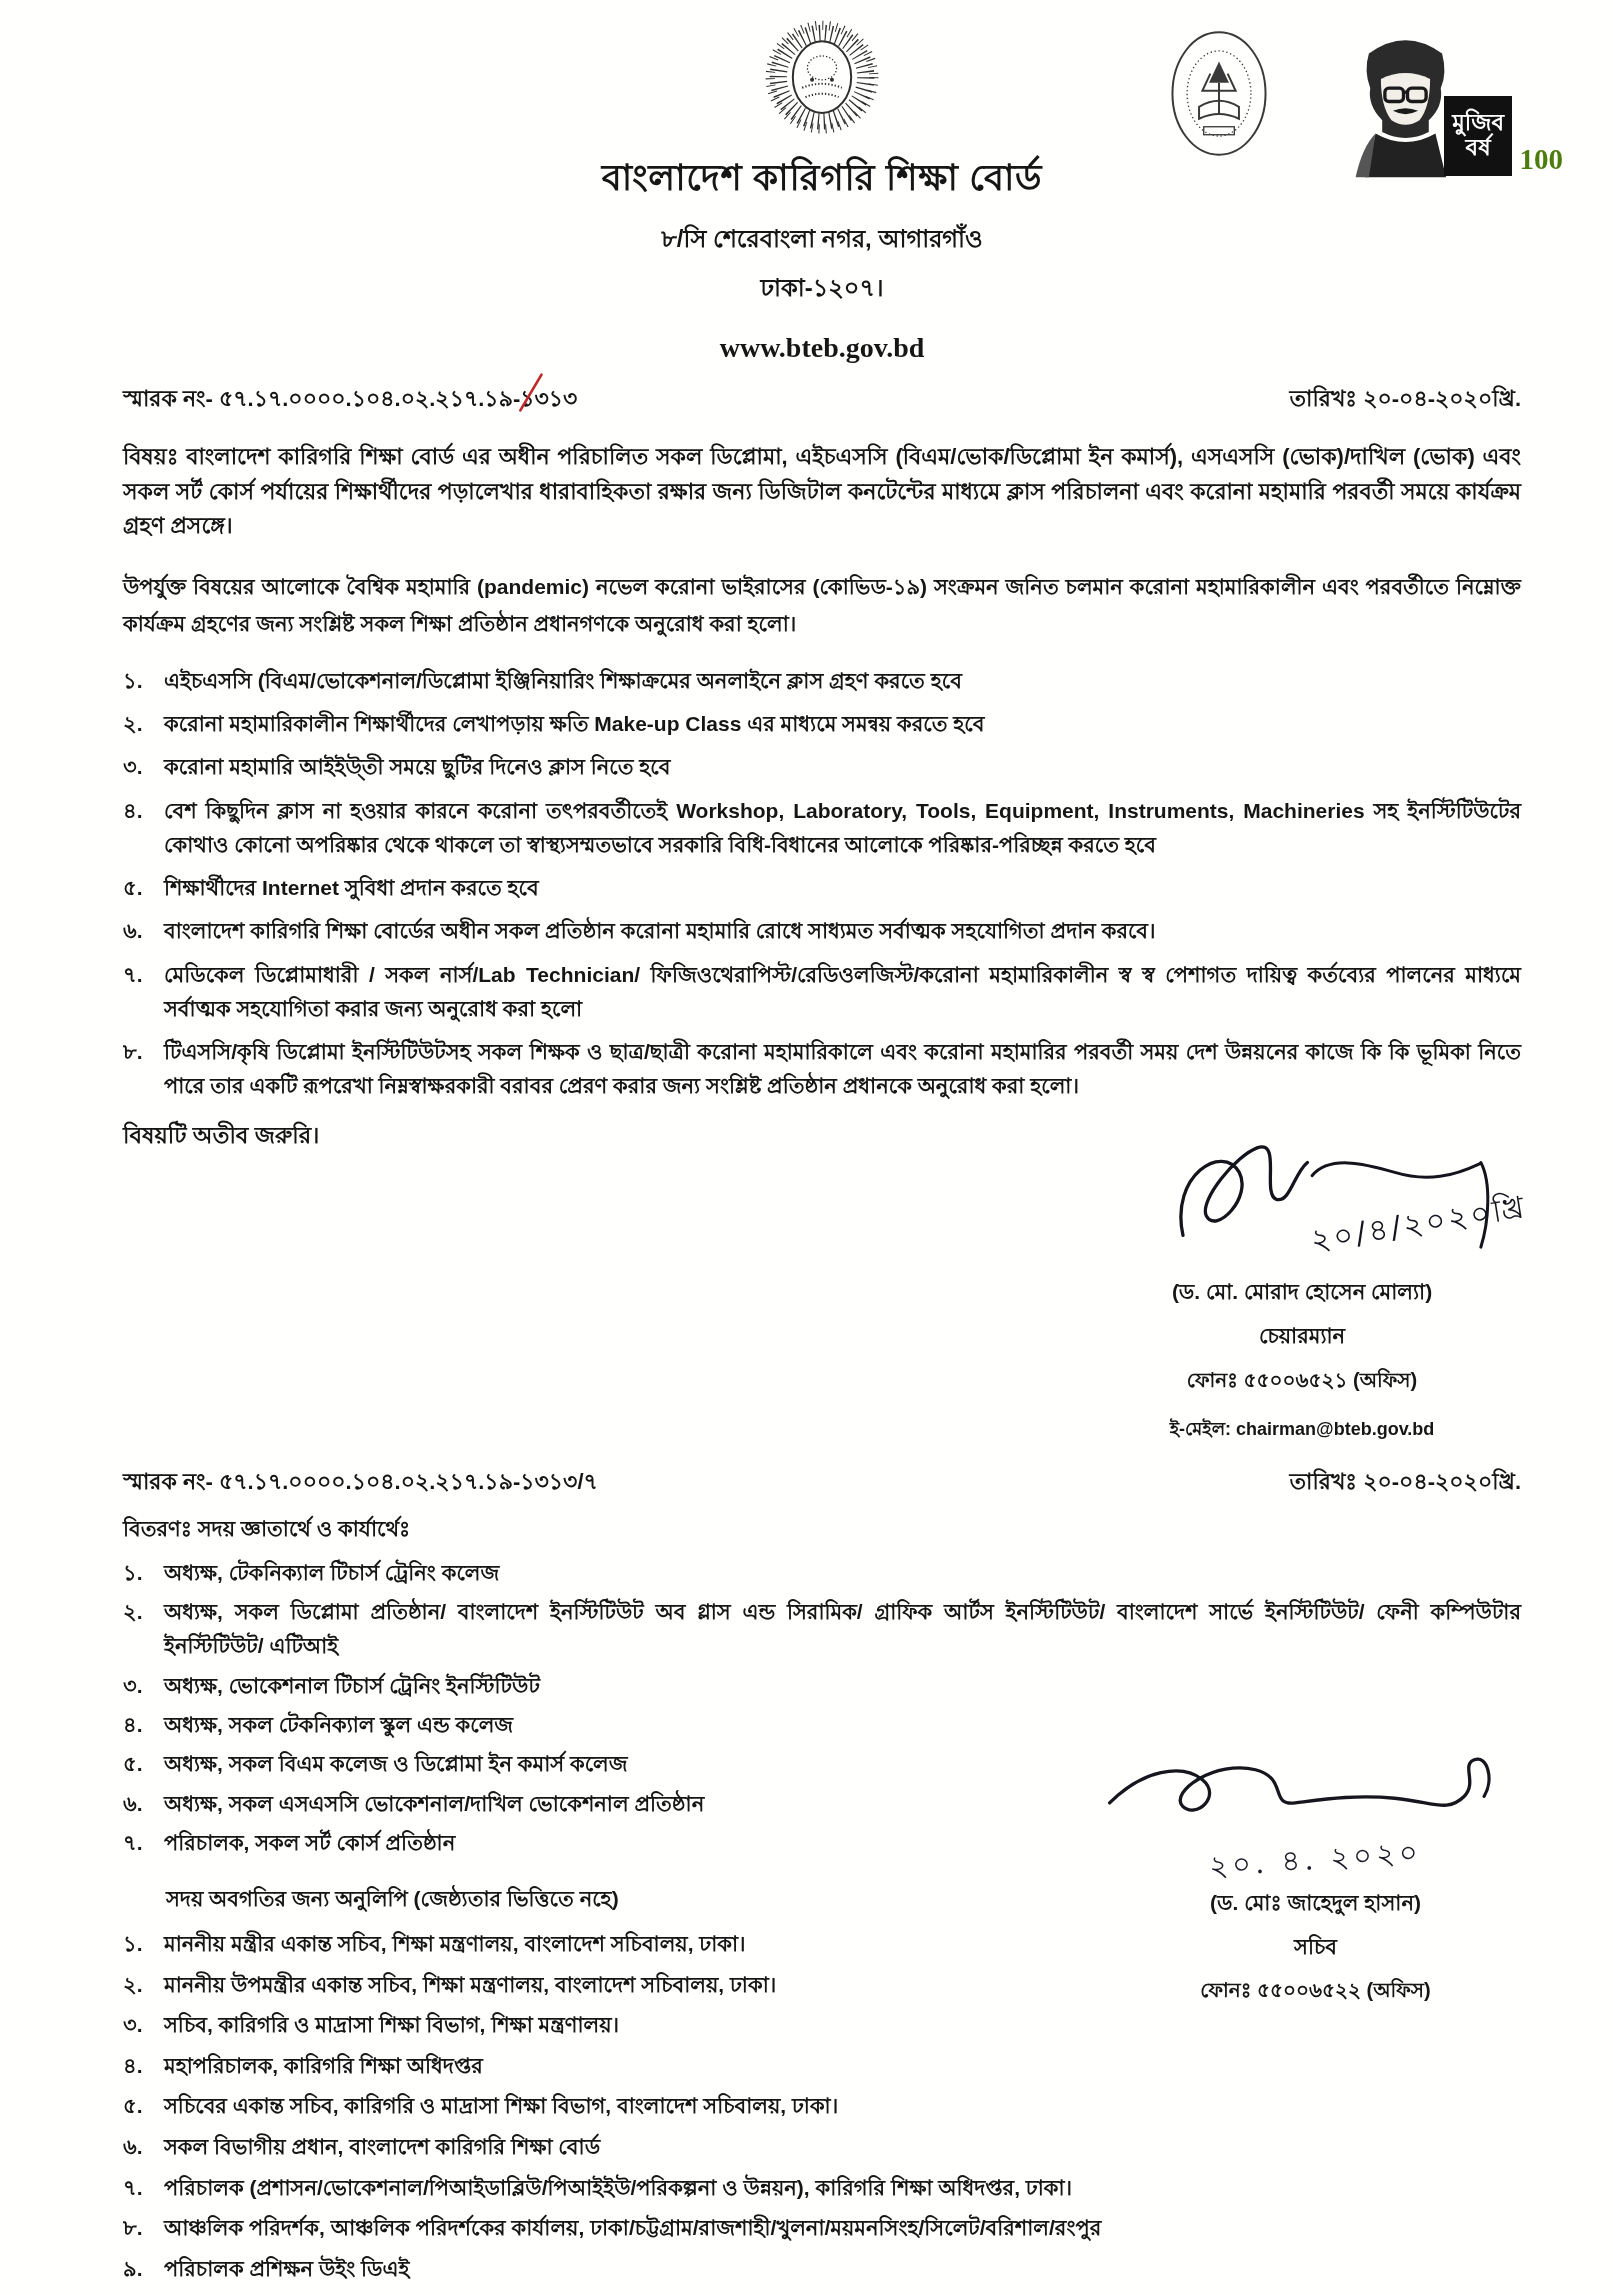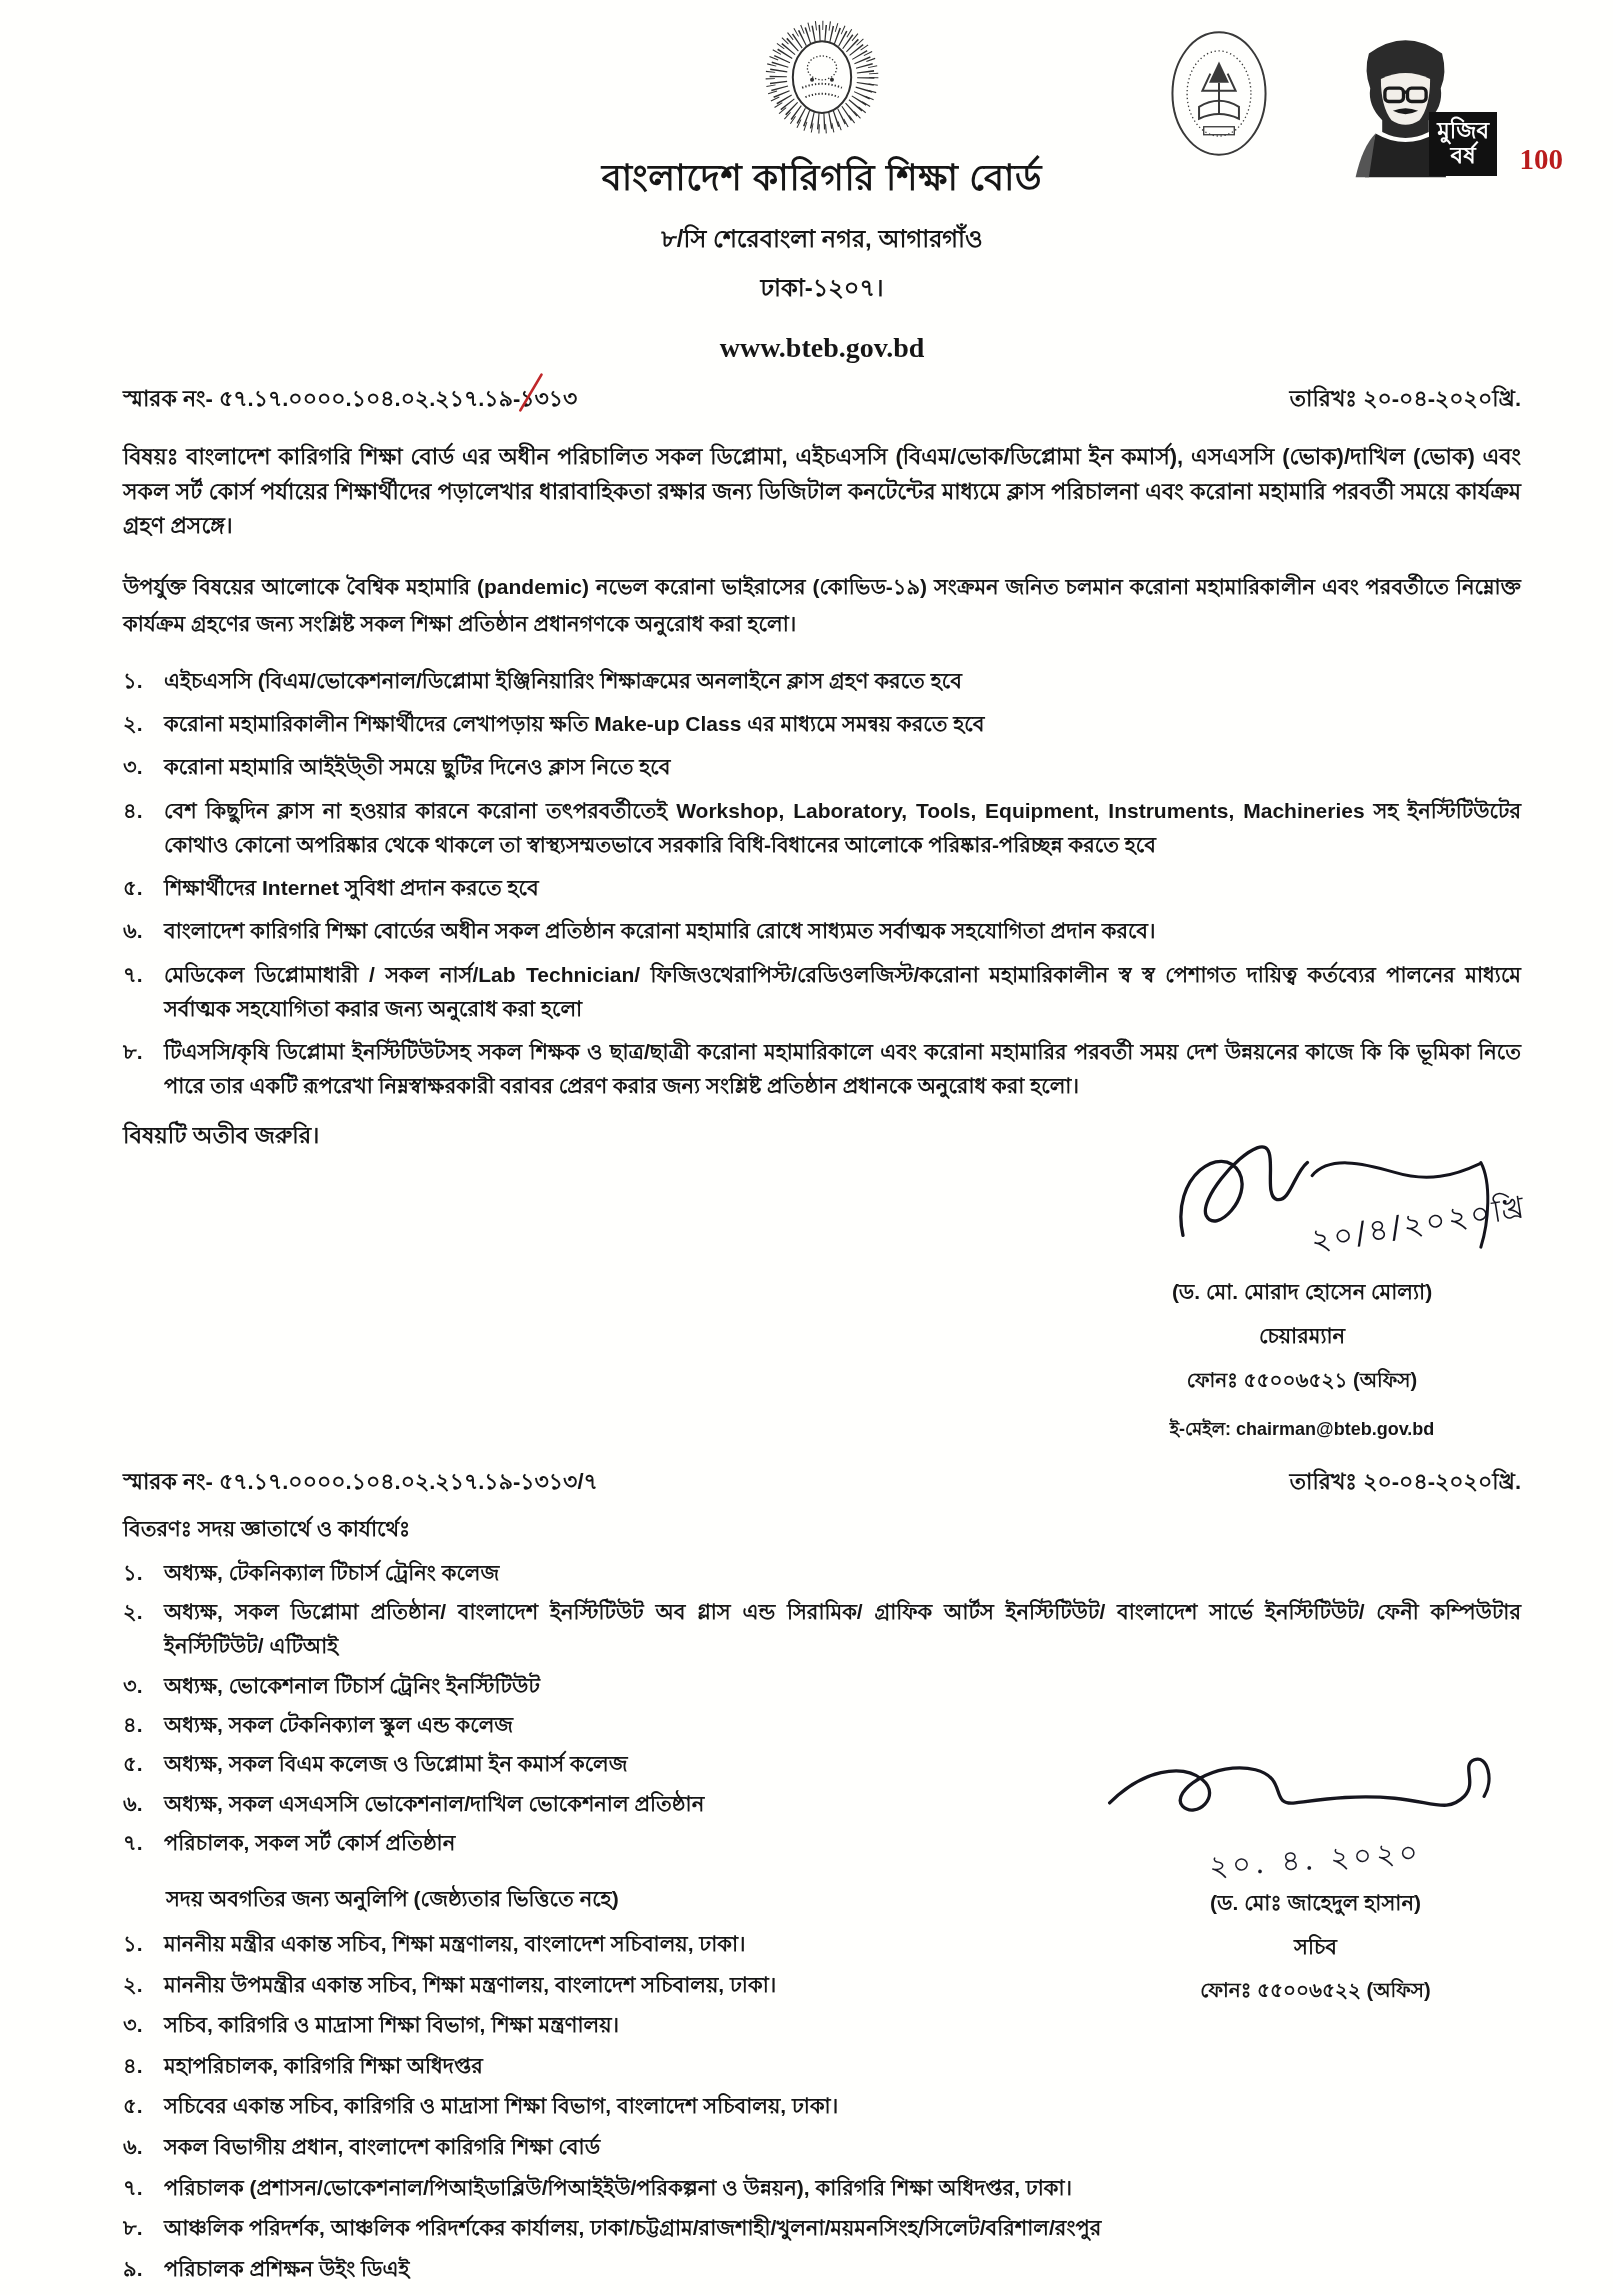--- a/index.html
+++ b/index.html
@@ -43,25 +43,25 @@
   .dist-heading{font-size:21px;font-weight:700;margin-top:12px;}
   .dlist{margin-top:8px;}
   .dlist .li{margin-bottom:5.3px;}
   .copies-heading{font-size:21px;font-weight:700;margin-top:22.6px;margin-left:43px;}
   .clist{margin-top:9.3px;max-width:1168px;}
   .clist .li{margin-bottom:6.6px;}
   .top-right-logos{position:absolute;top:26.5px;right:86px;display:flex;align-items:flex-start;gap:60px;}
   .edu-seal{width:100px;height:133px;}
   .mujib{position:relative;width:199px;height:153px;}
   .mujib-badge{
-    position:absolute;right:31px;bottom:4px;background:#111;color:#fff;
-    font-size:22.6px;font-weight:700;line-height:1.1;padding:7px 8px;text-align:center;
+    position:absolute;right:16px;bottom:4px;background:#111;color:#fff;
+    font-size:22.6px;font-weight:700;line-height:1.1;padding:15px 8px;text-align:center;
   }
   .mujib-100{
-    position:absolute;right:-35px;bottom:4px;color:#b91c1c;font-size:29px;font-weight:800;
+    position:absolute;right:-35px;bottom:4px;color:#4d7c0f;font-size:29px;font-weight:800;
     font-family:"Liberation Serif","DejaVu Serif",serif;
   }
   .secretary-abs{position:absolute;top:1733px;right:86px;width:425px;text-align:center;}
   .secretary-abs .sig-art{height:126px;}
   .red-mark{position:absolute;left:392px;top:-9.3px;width:30.5px;height:41px;}
   .chairman-date{
     position:absolute;right:-6.6px;top:64px;font-size:30.5px;color:#15151f;
     transform:rotate(-9deg);font-family:"DejaVu Serif","Liberation Serif",serif;letter-spacing:2.7px;white-space:nowrap;
   }
   .secretary-date{margin-top:-22.6px;}

